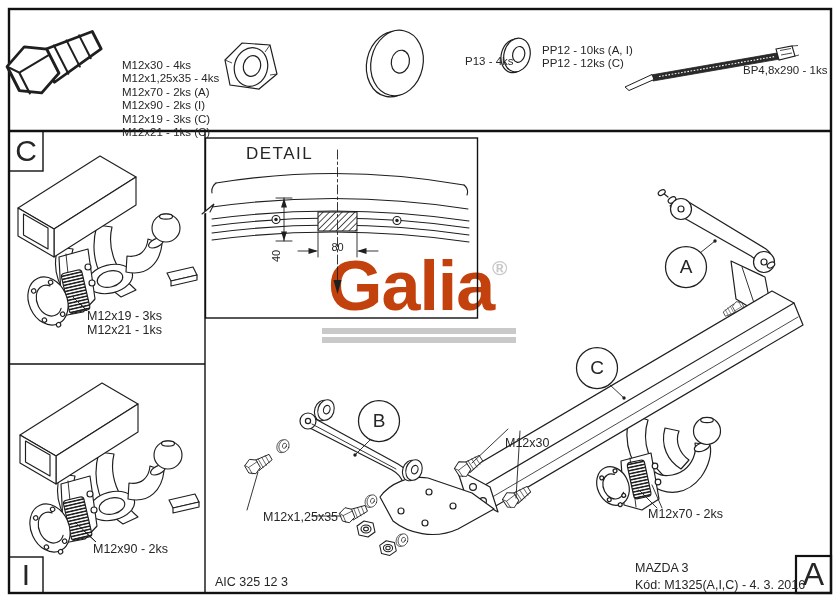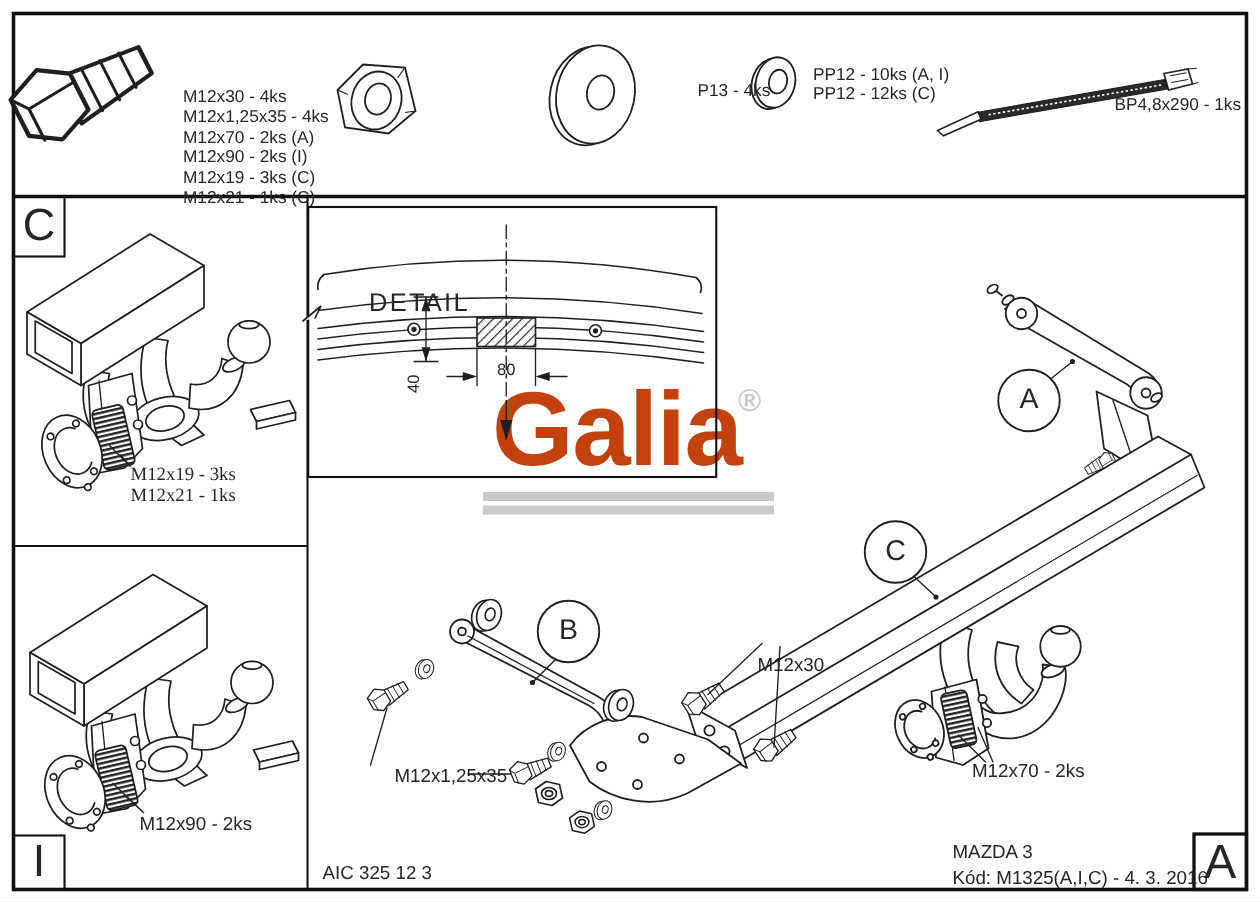--- a/index.html
+++ b/index.html
@@ -6,21 +6,21 @@
   .page {
     position:relative; width:840px; height:601px; background:#ffffff;
     font-family:"Liberation Sans", sans-serif; overflow:hidden;
   }
   .art { position:absolute; left:0; top:0; }
   .t { position:absolute; color:#262626; white-space:nowrap;
        font-family:"Liberation Sans", sans-serif; }
   .legend-list { font-size:11.5px; line-height:13.4px; }
   .callout { font-size:12.5px; }
   .dim { font-size:11px; }
-  .detail-title { font-size:17px; letter-spacing:1.5px;margin-top:48px; }
+  .detail-title { font-size:17px; letter-spacing:1.5px; }
   .panel-letter { font-size:30px; display:flex; align-items:center; justify-content:center; }
   .rev-letter { font-size:32px; }
   .circle-letter { font-size:19px; text-align:center; }
   .titleblock { font-size:12.5px; }
   .logo-wrap { position:absolute; left:328px; top:250px; }
   .logo-text { font-size:70px; line-height:72px; font-weight:bold; letter-spacing:-1px; }
   .logo-reg { position:absolute; left:164px; top:6px; font-size:21px; font-weight:bold; }
   .logo-bar { position:absolute; left:-6px; width:194px; height:6px; }
   .rot90 { transform:rotate(-90deg); transform-origin:left top; }
 </style>
@@ -305,21 +305,21 @@
   <div class="t dim rot90" style="left:270px; top:262px;">40</div>
 
   <div class="t panel-letter" style="left:9px; top:131px; width:34px; height:40px;">C</div>
   <div class="t panel-letter" style="left:9px; top:557px; width:34px; height:36px;">I</div>
   <div class="t panel-letter rev-letter" style="left:796px; top:556px; width:35px; height:37px;">A</div>
 
   <div class="t circle-letter" style="left:672px; top:256px; width:28px;">A</div>
   <div class="t circle-letter" style="left:365px; top:410px; width:28px;">B</div>
   <div class="t circle-letter" style="left:583px; top:357px; width:28px;">C</div>
 
-  <div class="t callout" style="left:87px; top:310px; line-height:13.5px;font-family:Liberation Serif, serif;">
+  <div class="t callout" style="left:87px; top:310px; line-height:13.5px;">
     <div>M12x19 - 3ks</div>
     <div>M12x21 - 1ks</div>
   </div>
   <div class="t callout" style="left:93px; top:542px;">M12x90 - 2ks</div>
   <div class="t callout" style="left:505px; top:436px;">M12x30</div>
   <div class="t callout" style="left:242px; top:510px;margin-left:21px;">M12x1,25x35</div>
   <div class="t callout" style="left:648px; top:507px;">M12x70 - 2ks</div>
 
   <div class="t titleblock" style="left:215px; top:575px;">AIC 325 12 3</div>
   <div class="t titleblock" style="left:635px; top:561px;">MAZDA 3</div>

